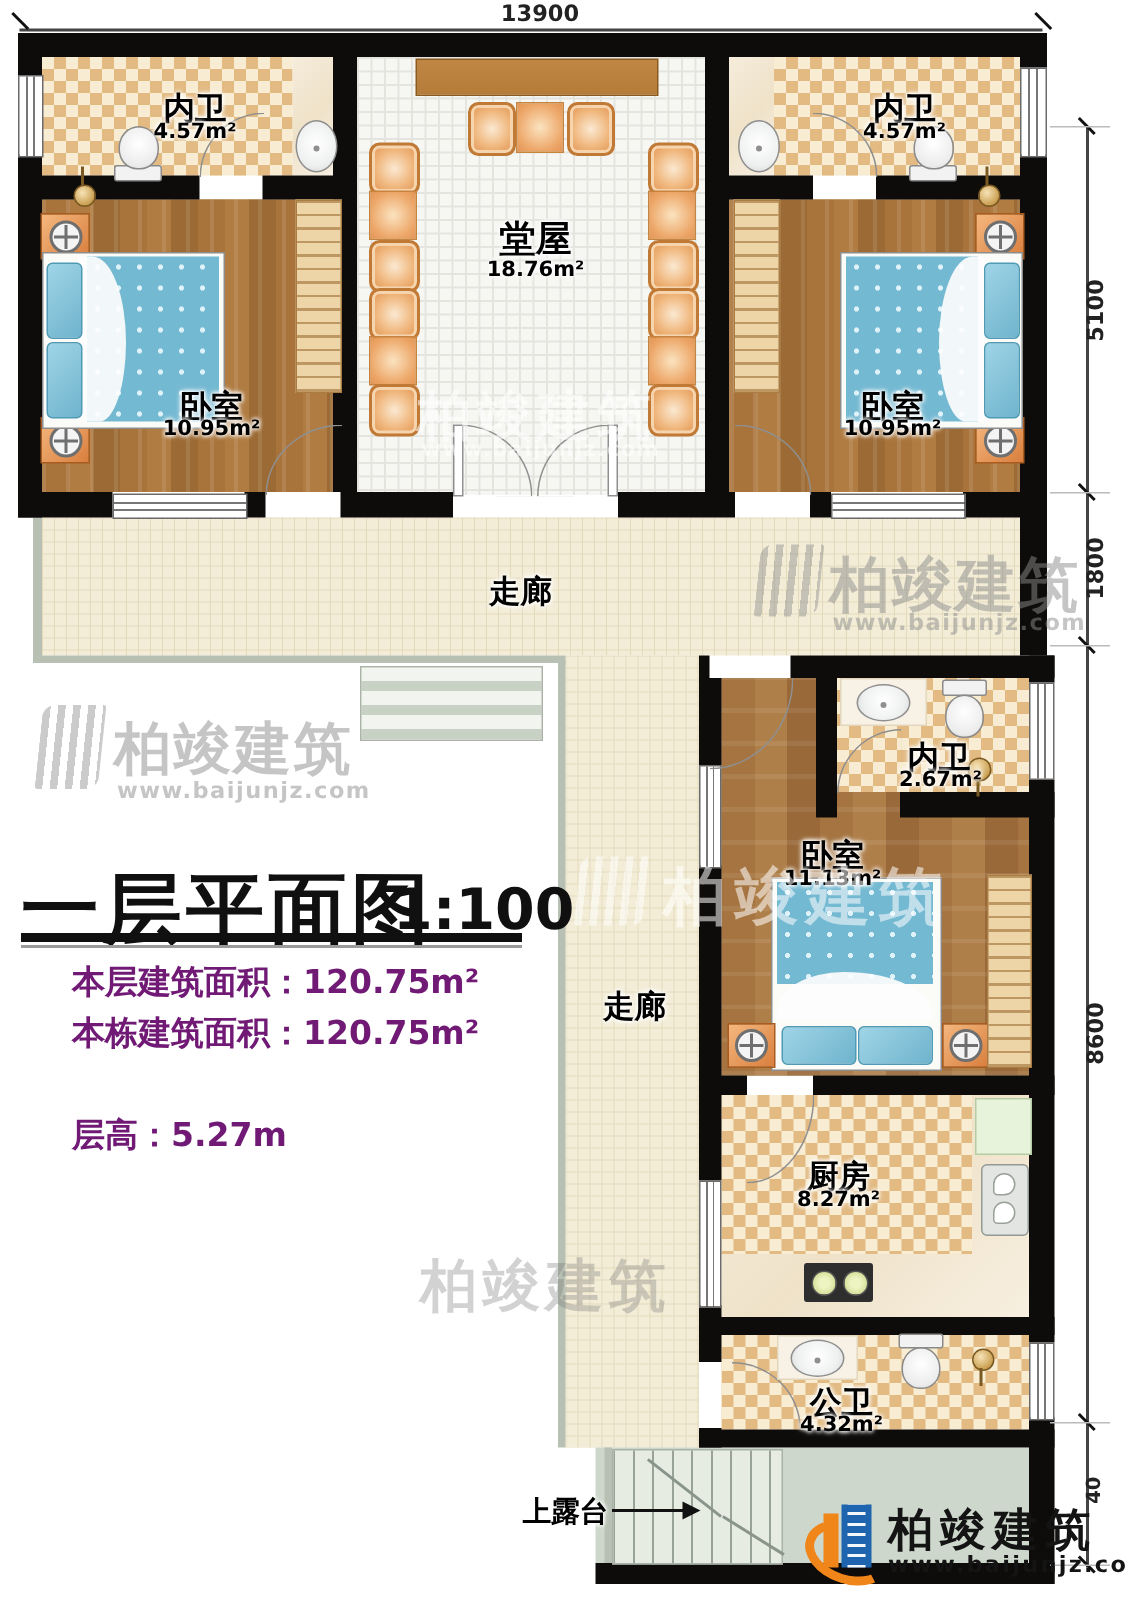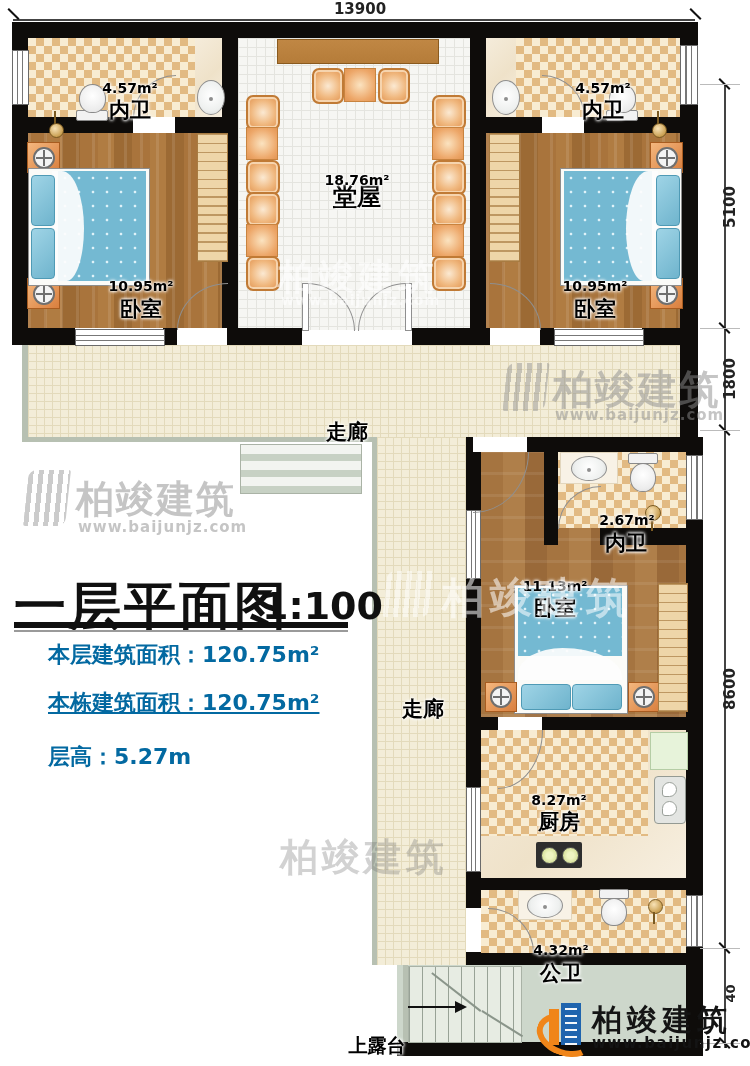--- a/index.html
+++ b/index.html
@@ -77,34 +77,34 @@
      border:1px solid #555;}
   .ksink{background:#e3e5e2;border:1px solid #949a93;border-radius:4px;}
   .kbasin{position:absolute;width:13px;height:13px;border-radius:50% 50% 50% 20%;background:#fff;border:1px solid #9aa09a;}
   .stairs{background:#e7ece3;border:1px solid #a9b2a6;
      background-image:repeating-linear-gradient(90deg,#98a296 0 1.3px,transparent 1.3px 13px);}
   .breakline{position:absolute;background:#8a958a;height:1.6px;transform-origin:left center;z-index:5;}
   .porch{background:repeating-linear-gradient(180deg,#f2f4f0 0 9px,#c7d1c4 9px 16px);border:1px solid #aab3a6;}
   
   .rlabel{position:absolute;z-index:6;text-align:center;color:#000;font-weight:bold;
      text-shadow:0 0 3px #fff,0 0 3px #fff,0 0 4px #fff;white-space:nowrap;}
-  .rname{font-size:21px;margin-top:38px;}
+  .rname{font-size:21px;}
   .rarea{font-size:14px;}
   
   .dimline{position:absolute;background:#444;z-index:5;}
   .tick{position:absolute;width:15px;height:2px;background:#111;transform:rotate(45deg);z-index:5;}
   .extline{position:absolute;background:#bbb;height:1px;z-index:5;}
   .dimtext{position:absolute;z-index:6;font-size:15px;font-weight:bold;color:#222;text-align:center;}
   .dimtext-v{transform:rotate(-90deg);width:80px;}
   
   .title-main{position:absolute;z-index:6;font-size:52px;font-weight:700;color:#101010;letter-spacing:3px;}
   .title-scale{position:absolute;z-index:6;font-size:38px;font-weight:600;color:#101010;}
   .title-rule{position:absolute;z-index:6;background:#101010;}
   .title-rule2{position:absolute;z-index:6;background:#9a9a9a;}
-  .infoline{position:absolute;z-index:6;font-size:22px;font-weight:600;color:#0369a1;white-space:nowrap;}
+  .infoline{position:absolute;z-index:6;font-size:22px;font-weight:600;color:#701a75;white-space:nowrap;}
   
   .wm{position:absolute;z-index:7;pointer-events:none;white-space:nowrap;font-weight:900;}
   .wm-white{color:rgba(255,255,255,.55);}
   .wm-gray{color:rgba(140,140,140,.50);}
   .wm-dark{color:rgba(115,115,115,.32);}
   .wm-url{font-weight:700;letter-spacing:1px;}
   .wm-icon{position:absolute;z-index:7;pointer-events:none;border-radius:8px 2px 8px 2px;
      background:repeating-linear-gradient(90deg,currentColor 0 5px,transparent 5px 10px);
      transform:skewX(-6deg);}
   
@@ -346,21 +346,21 @@
   <div class="dimtext dimtext-v" style="left:690px;top:198px;">5100</div>
   <div class="dimtext dimtext-v" style="left:690px;top:370px;">1800</div>
   <div class="dimtext dimtext-v" style="left:690px;top:680px;">8600</div>
   <div class="dimtext dimtext-v" style="left:690px;top:986px;font-size:13px;">40</div>
 
   <div class="title-main" style="left:14px;top:572px;">一层平面图</div>
   <div class="title-scale" style="left:262px;top:584px;">1:100</div>
   <div class="title-rule" style="left:14px;top:622px;width:334px;height:6px;"></div>
   <div class="title-rule2" style="left:14px;top:630px;width:334px;height:2px;"></div>
   <div class="infoline" style="left:48px;top:640px;">本层建筑面积：120.75m²</div>
-  <div class="infoline" style="left:48px;top:688px;text-decoration:underline;">本栋建筑面积：120.75m²</div>
+  <div class="infoline" style="left:48px;top:674px;">本栋建筑面积：120.75m²</div>
   <div class="infoline" style="left:48px;top:742px;">层高：5.27m</div>
 
   <div class="wm wm-white" style="left:278px;top:253px;font-size:36px;letter-spacing:4px;">柏竣建筑</div>
   <div class="wm wm-white wm-url" style="left:281px;top:292px;font-size:14px;">www.baijunjz.com</div>
 
   <div class="wm-icon wm-gray" style="left:505px;top:363px;width:42px;height:48px;color:rgba(140,140,140,.45);"></div>
   <div class="wm wm-gray" style="left:553px;top:362px;font-size:40px;letter-spacing:2px;">柏竣建筑</div>
   <div class="wm wm-gray wm-url" style="left:555px;top:406px;font-size:15px;">www.baijunjz.com</div>
 
   <div class="wm-icon wm-gray" style="left:26px;top:470px;width:42px;height:56px;color:rgba(140,140,140,.45);"></div>

